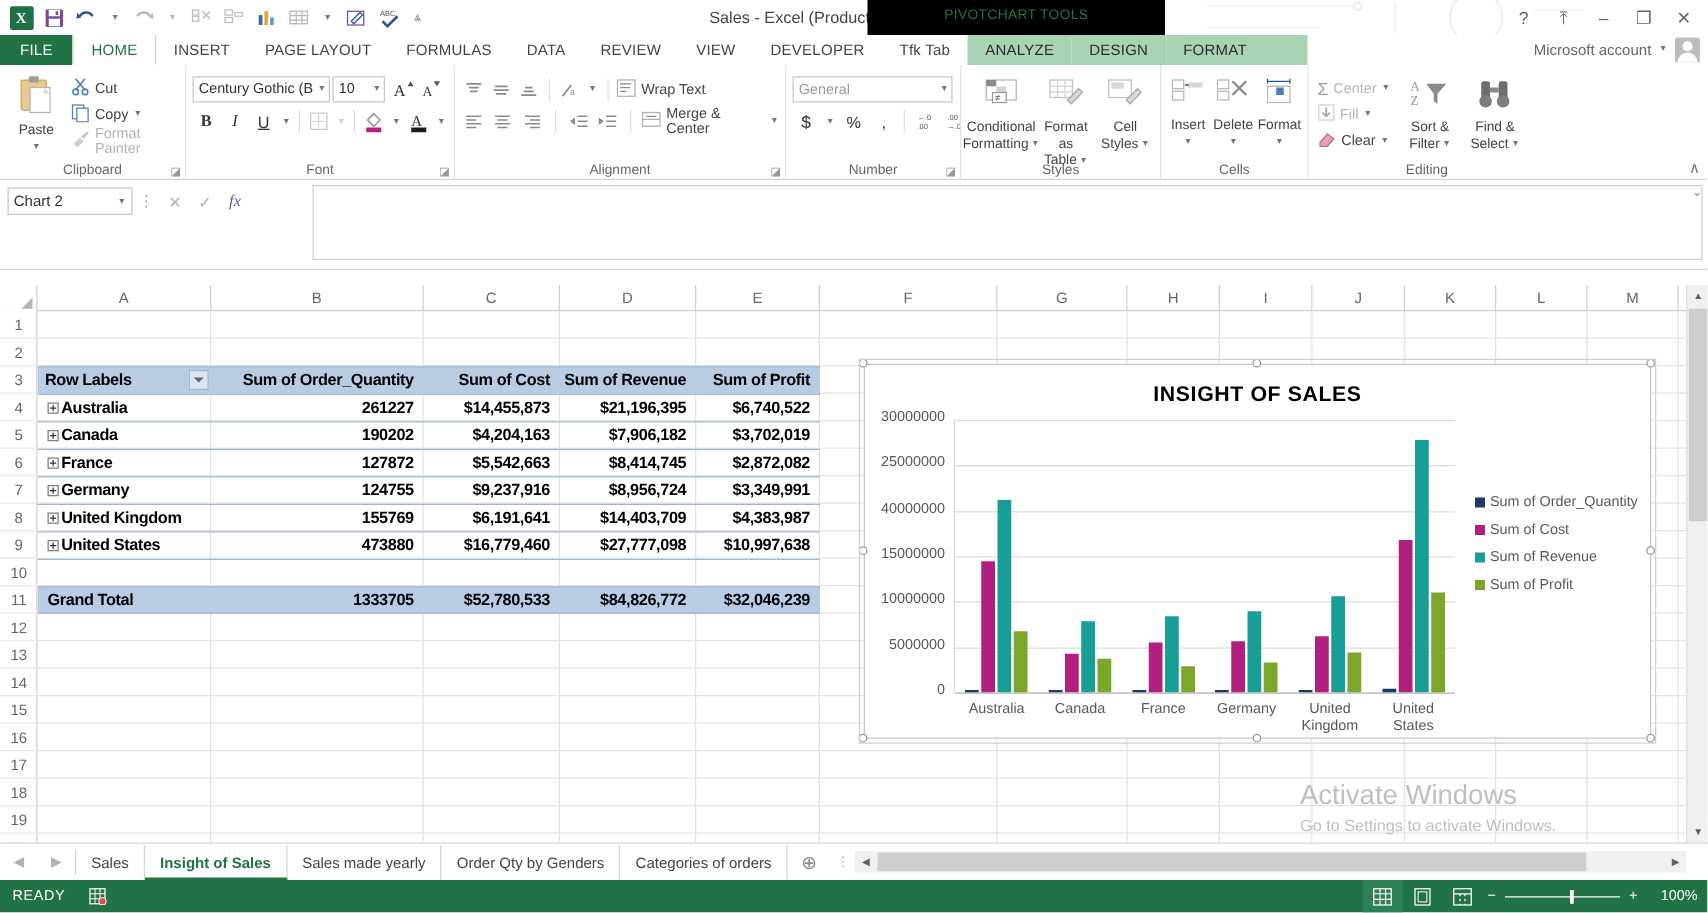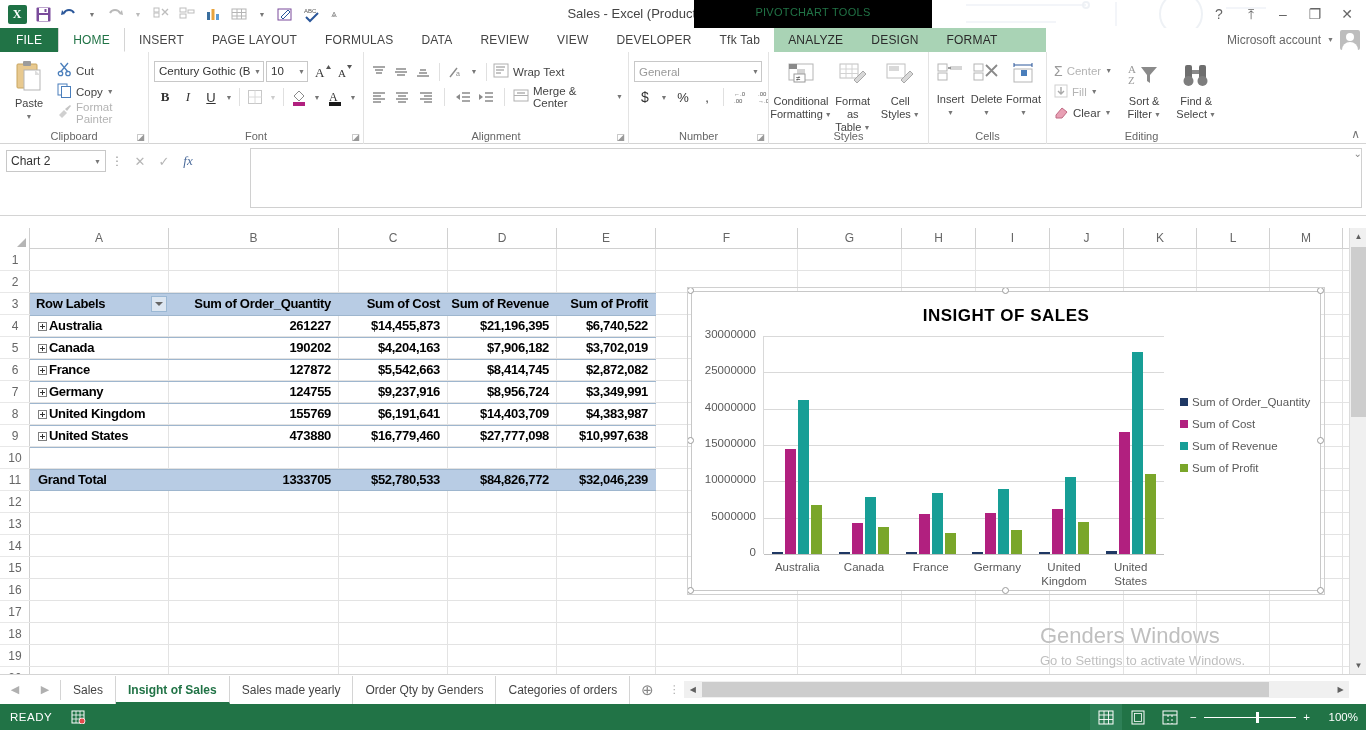--- a/index.html
+++ b/index.html
@@ -887,21 +887,21 @@
         <div class="handle" style="left: 1287px; top: 38px;"></div>
         <div class="handle" style="left: 657px; top: 188px;"></div>
         <div class="handle" style="left: 1287px; top: 188px;"></div>
         <div class="handle" style="left: 657px; top: 338px;"></div>
         <div class="handle" style="left: 972px; top: 338px;"></div>
         <div class="handle" style="left: 1287px; top: 338px;"></div>
         <div style="position: absolute; left: 657px; top: 38px; width: 638px; height: 308px; border: 1px solid rgb(208, 208, 208); pointer-events: none;"></div>
       </div>
   </div>
 
-  <div class="wm wm1" style="left:1040px;top:395px">Genders Windows</div>
+  <div class="wm wm1" style="left:1040px;top:395px">Activate Windows</div>
   <div class="wm wm2" style="left:1040px;top:425px">Go to Settings to activate Windows.</div>
 
   <div class="vsb">
     <div class="arrow">▲</div>
     <div class="thumb" style="top:19px;height:170px"></div>
     <div class="arrow" style="position:absolute;bottom:0">▼</div>
   </div>
 </div>
 
 <div class="sheetbar">

